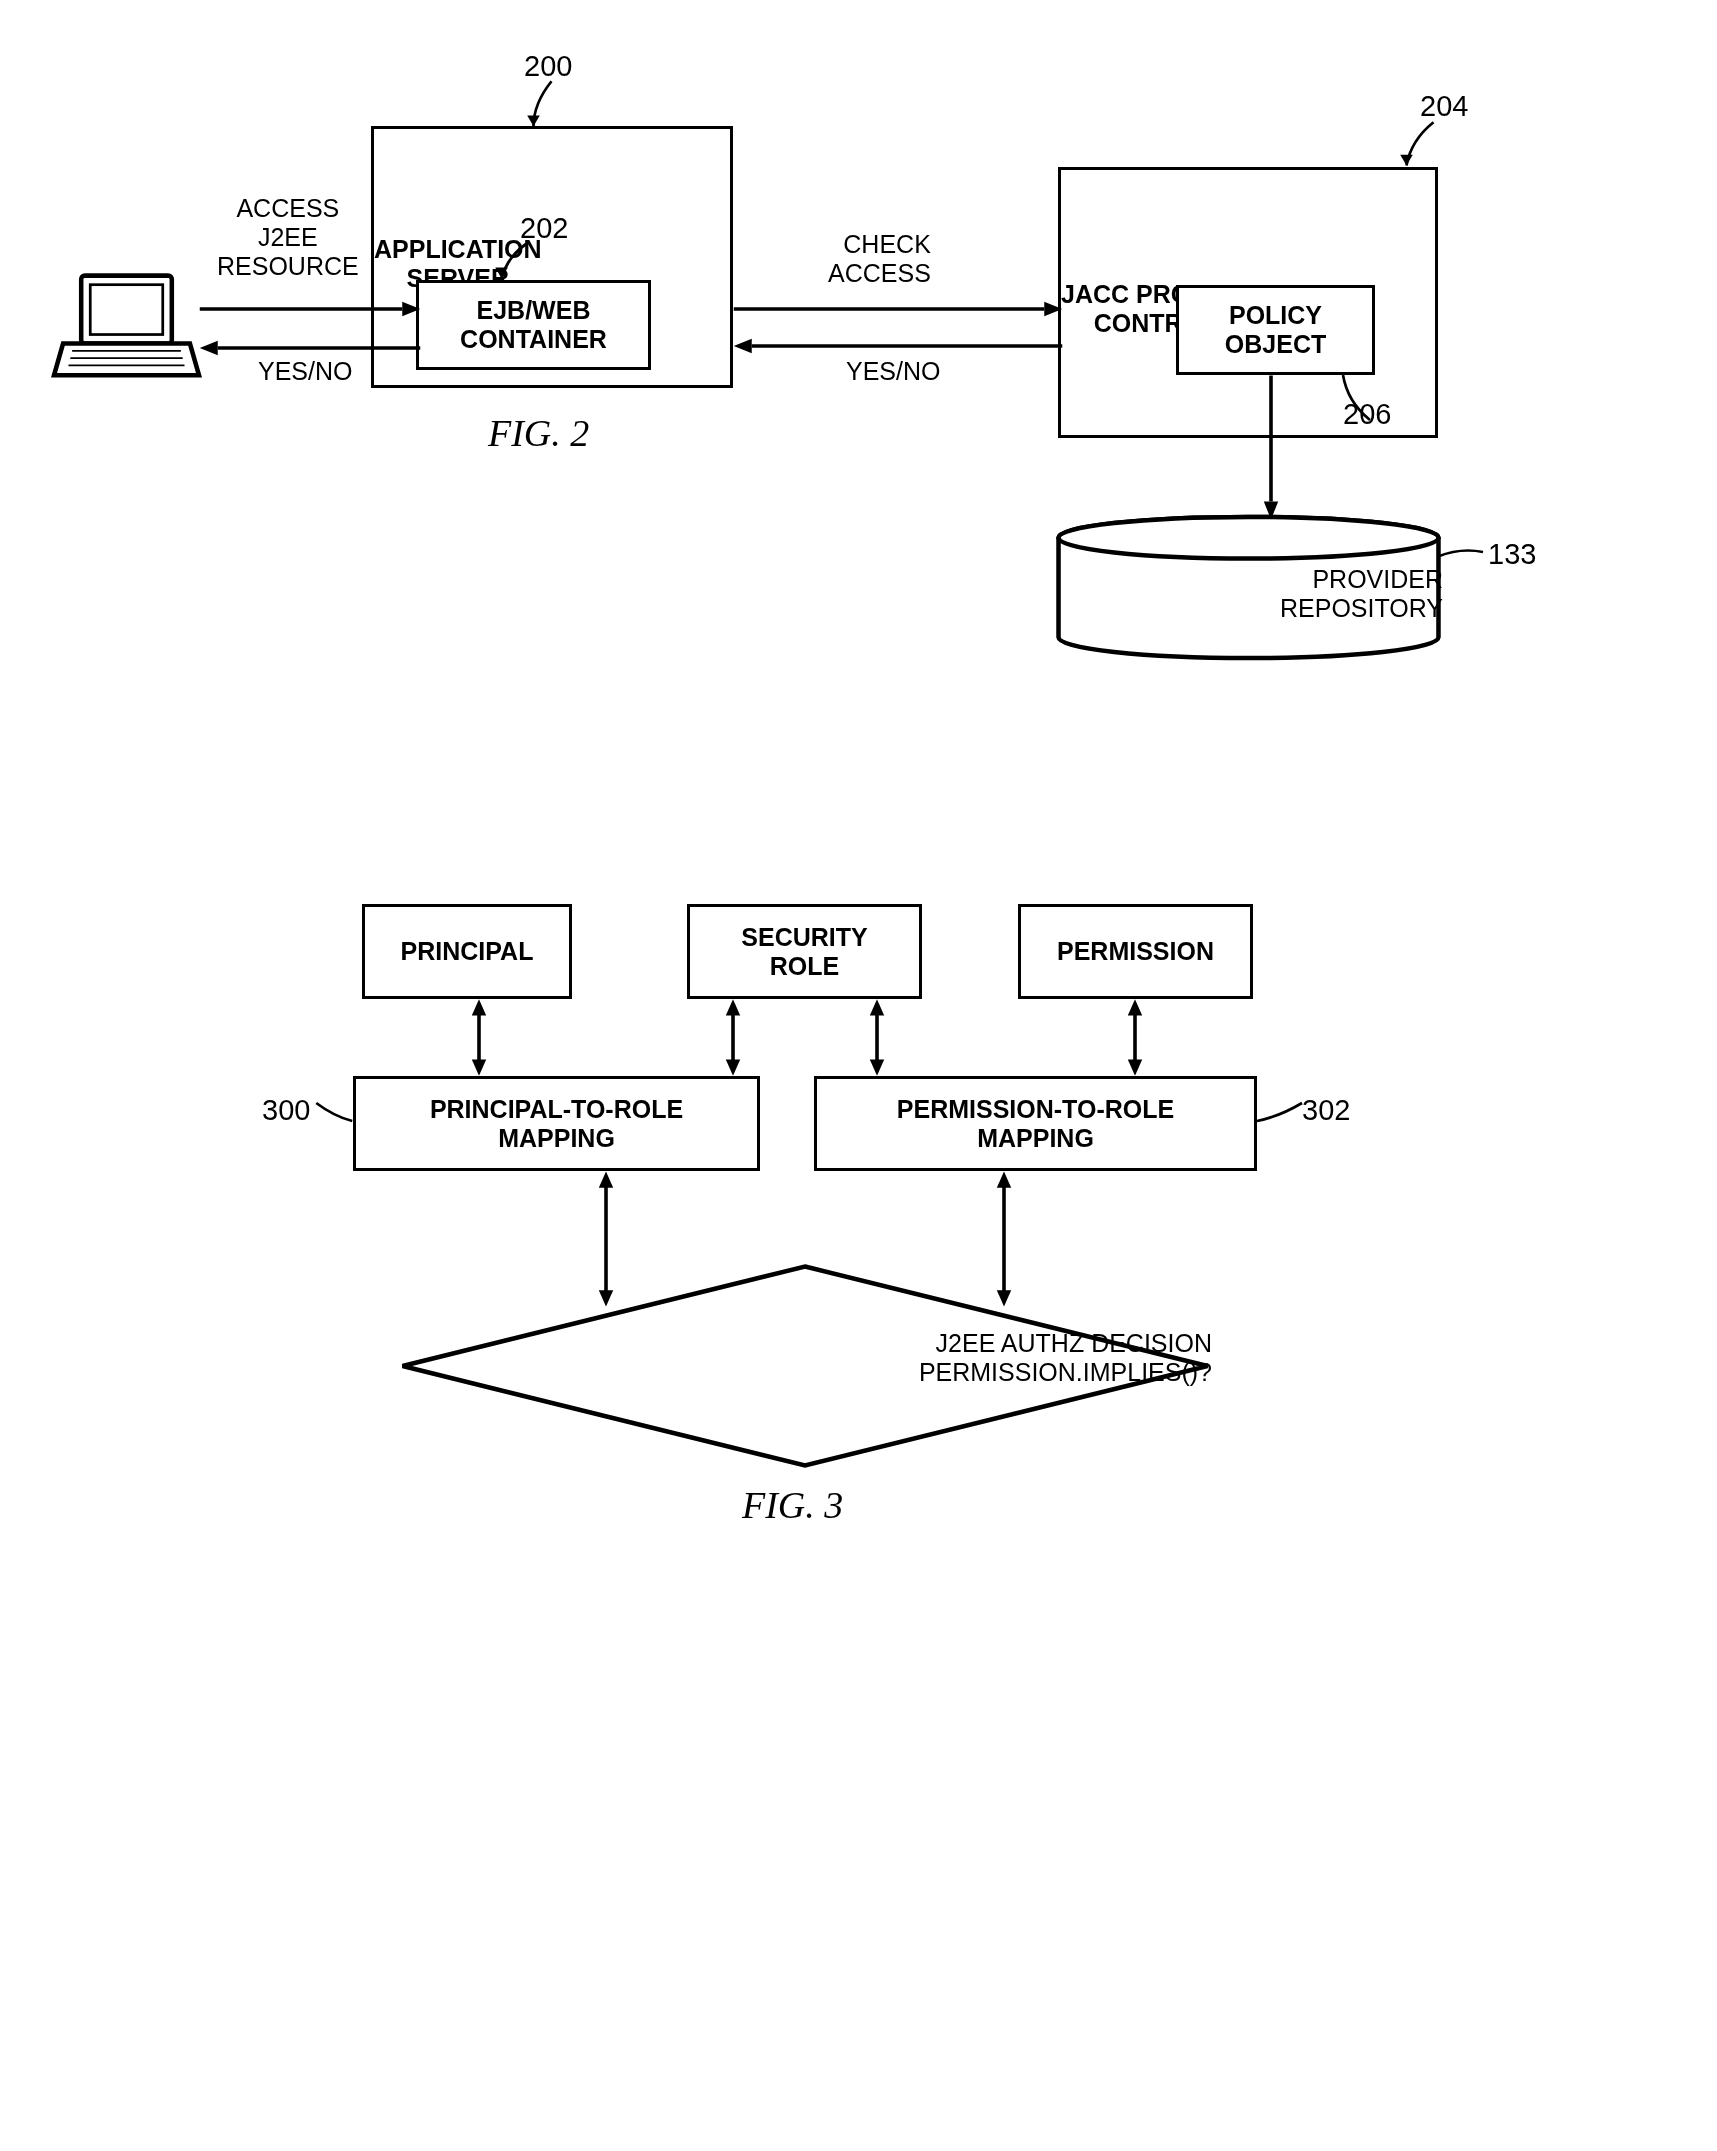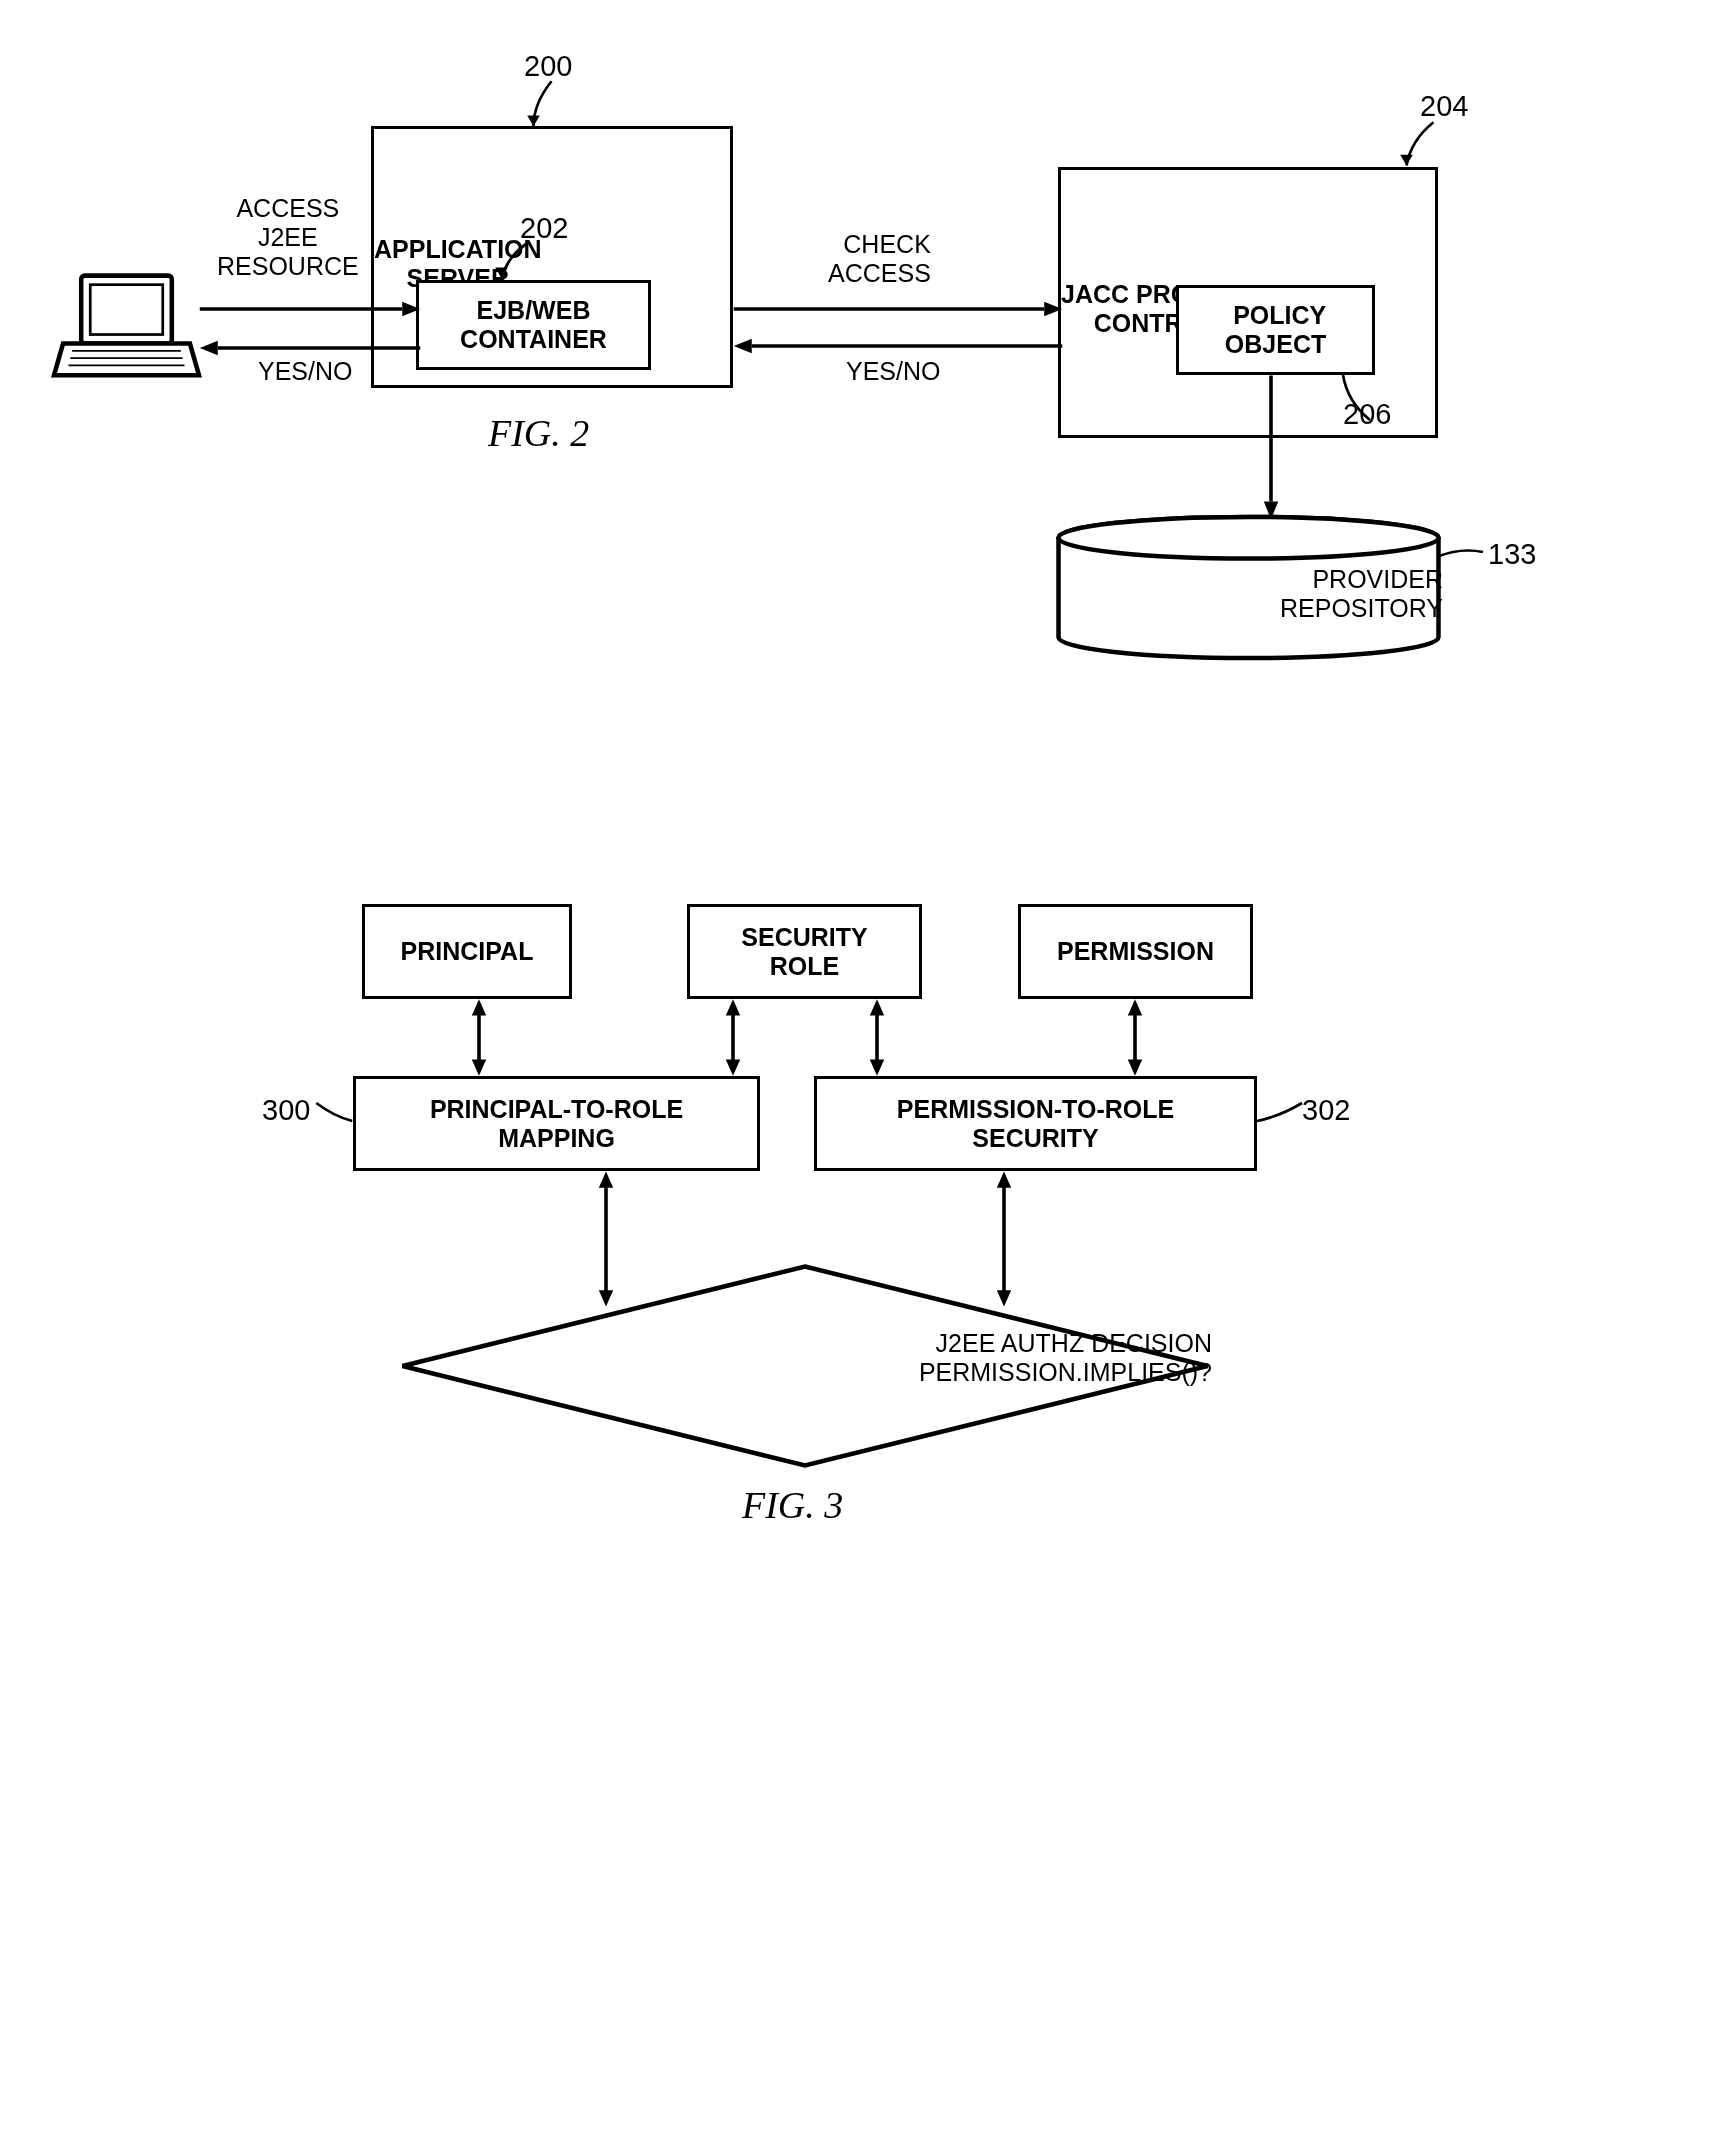--- a/index.html
+++ b/index.html
@@ -82,21 +82,21 @@
     <path d="M 35 0 Q 12 15 5 40" fill="none" stroke="black" stroke-width="3"></path>
     <polygon points="5,40 -2,28 12,28" fill="black"></polygon>
   </svg>
 
   <div class="box" style="left:1022px; top:131px; width:380px; height:271px; align-items:flex-start; padding-top:13.6px; flex-direction:column;">
     <div style="white-space:pre-line;">JACC PROVIDER
 CONTRACT</div>
   </div>
 
   <div class="box" style="left:1140px; top:249px; width:199px; height:90px;">
-    <div style="white-space:pre-line;text-align:right;">POLICY
+    <div style="white-space:pre-line;">POLICY
 OBJECT</div>
   </div>
 
   <div class="ref-num" style="left:1384px; top:54px;">204</div>
   <svg style="left:1366px; top:86px; width:45px; height:50px;" viewBox="0 0 50 55" width="45" height="50">
     <path d="M 35 0 Q 10 20 5 48" fill="none" stroke="black" stroke-width="3"></path>
     <polygon points="5,48 -2,36 12,36" fill="black"></polygon>
   </svg>
 
   <div class="ref-num" style="left:1307px; top:362px;">206</div>
@@ -167,21 +167,21 @@
     <div>PERMISSION</div>
   </div>
 
   <div class="box" style="left:317px; top:226px; width:407px; height:95px;">
     <div style="white-space:pre-line;">PRINCIPAL-TO-ROLE
 MAPPING</div>
   </div>
 
   <div class="box" style="left:778px; top:226px; width:443px; height:95px;">
     <div style="white-space:pre-line;">PERMISSION-TO-ROLE
-SECURITY</div>
+MAPPING</div>
   </div>
 
   <div class="ref-num" style="left:226px; top:244px;">300</div>
   <svg style="left:280px; top:253px; width:41px; height:27px;" viewBox="0 0 45 30" width="41" height="27">
     <path d="M 0 0 Q 20 15 40 20" fill="none" stroke="black" stroke-width="3"></path>
   </svg>
 
   <div class="ref-num" style="left:1266px; top:244px;">302</div>
   <svg style="left:1221px; top:253px; width:45px; height:27px;" viewBox="0 0 50 30" width="45" height="27">
     <path d="M 50 0 Q 25 15 0 20" fill="none" stroke="black" stroke-width="3"></path>

